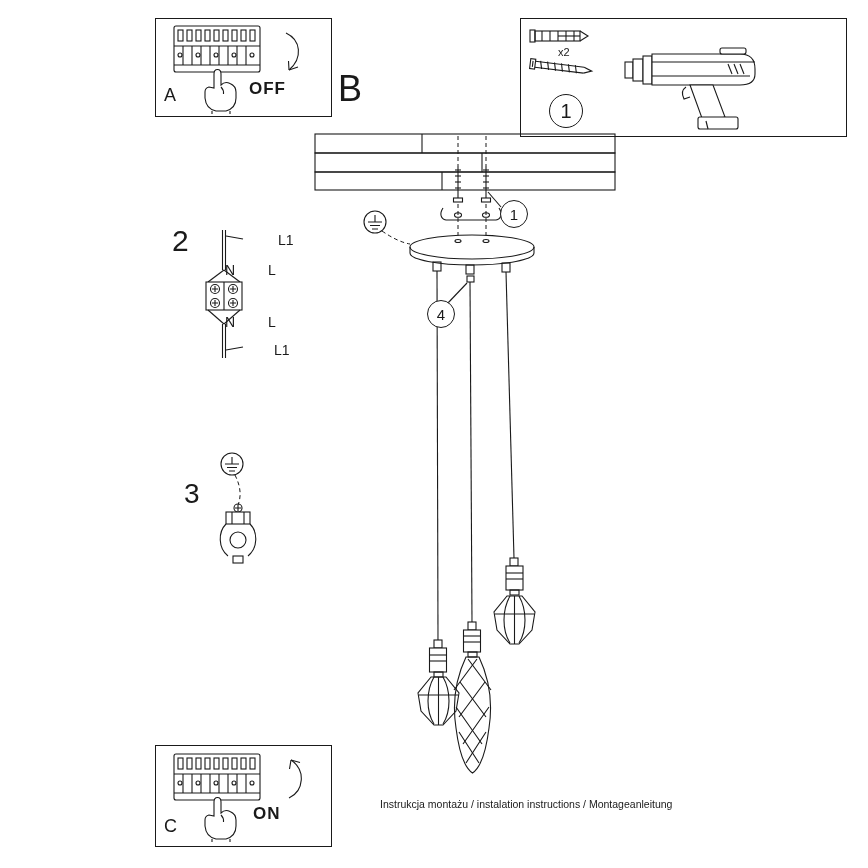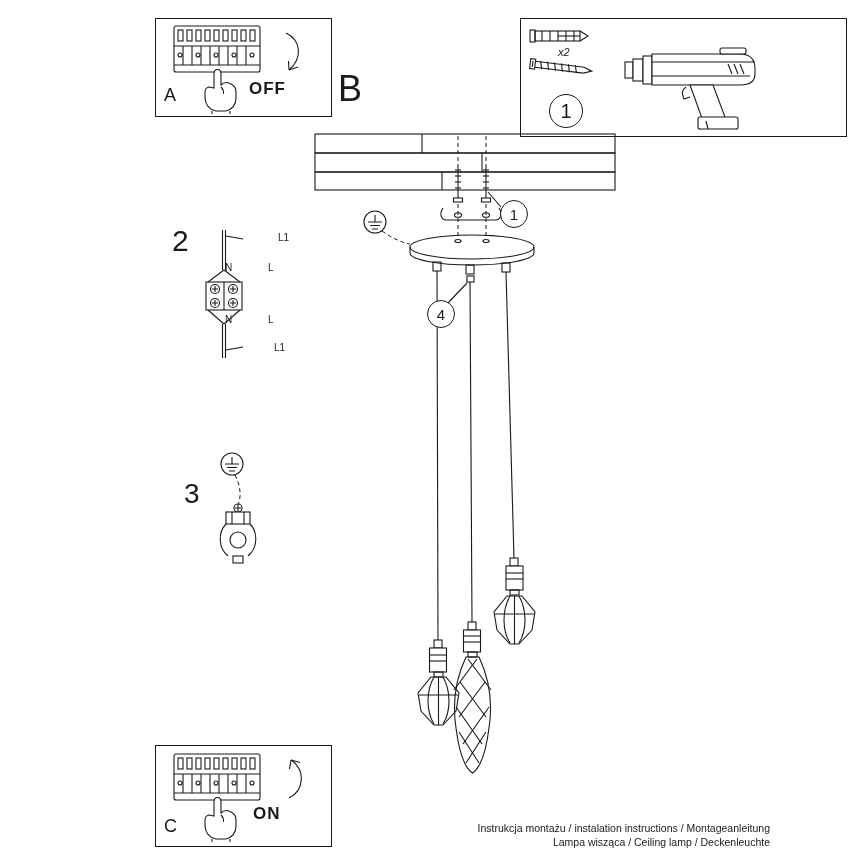--- a/index.html
+++ b/index.html
@@ -8,25 +8,25 @@
   .box{position:absolute;border:1px solid #1a1a1a;background:#fff;}
   svg{position:absolute;overflow:visible;}
   .ln{stroke:#1a1a1a;stroke-width:1.1;fill:none;}
   .lnw{stroke:#1a1a1a;stroke-width:1.1;fill:#ffffff;}
   .dash{stroke:#1a1a1a;stroke-width:1;fill:none;stroke-dasharray:4 3;}
   .lbl{position:absolute;white-space:nowrap;}
   .big-letter{font-size:36px;}
   .step-letter{font-size:18px;}
   .step-number{font-size:30px;}
   .action-label{font-size:17px;letter-spacing:1px;font-weight:bold;}
-  .term-label{font-size:10px;padding-left:28px;}
+  .term-label{font-size:14px;padding-left:28px;}
   .callout{position:absolute;border:1.4px solid #1a1a1a;border-radius:50%;
            display:flex;align-items:center;justify-content:center;background:#fff;}
-  .footer{position:absolute;left:380px;top:797px;width:390px;text-align:right;
-          font-size:10.5px;line-height:14px;margin-top:24px;}
+  .footer{position:absolute;left:380px;top:797px;width:390px;text-align:left;
+          font-size:10.5px;line-height:14px;}
 </style>
 </head>
 <body>
 
 <div id="sheet">
 
   <div class="box" style="left:155px;top:18px;width:175px;height:97px;">
     <span class="lbl step-letter" style="left:8px;top:66px;">A</span>
     <span class="lbl action-label" style="left:93px;top:60px;">OFF</span>
   </div>
@@ -96,21 +96,21 @@
       <line x1="7" y1="44" x2="56" y2="44"></line>
       <path d="M56,38 L64,41 L56,44"></path>
       <line x1="12" y1="37" x2="14" y2="45"></line>
         <line x1="19" y1="37" x2="21" y2="45"></line>
       <line x1="26" y1="37" x2="28" y2="45"></line>
         <line x1="33" y1="37" x2="35" y2="45"></line>
       <line x1="40" y1="37" x2="42" y2="45"></line>
         <line x1="47" y1="37" x2="49" y2="45"></line>
     </g>
   </svg>
-  <span class="lbl" style="left:558px;top:46px;font-size:11px;font-style:italic;">x2</span>
+  <span class="lbl" style="left:558px;top:46px;font-size:11px;">x2</span>
   <div class="callout" style="left:549px;top:94px;width:32px;height:32px;font-size:20px;">
     <span>1</span>
   </div>
   <svg style="left:620px;top:24px;" width="215" height="108" viewBox="0 0 215 108">
     <g class="lnw">
       <rect x="5" y="38" width="8" height="16"></rect>
       <rect x="13" y="35" width="10" height="22"></rect>
       <rect x="23" y="32" width="9" height="28"></rect>
       <path d="M32,30 H120 Q135,30 135,45 V50 Q135,61 120,61 H32 Z"></path>
       <rect x="100" y="24" width="26" height="6" rx="2"></rect>
@@ -333,16 +333,15 @@
       <path class="ln" d="M53,63 Q56,66 55.5,70 M44,87 V90 M62,87 V90"></path>
     </g>
     <g>
       <path class="ln" d="M121,46 C136,39 138,18 123,8"></path>
       <path class="ln" d="M123,8 l9,2.5 M123,8 l-1.5,9"></path>
     </g>
   </svg>
 
   <div class="footer">
     <div>Instrukcja montażu / instalation instructions / Montageanleitung</div>
-    <div>Lampa wisząca / Ceiling lamp / Deckenleuchte</div>
   </div>
 
 </div>
 
 </body></html>

